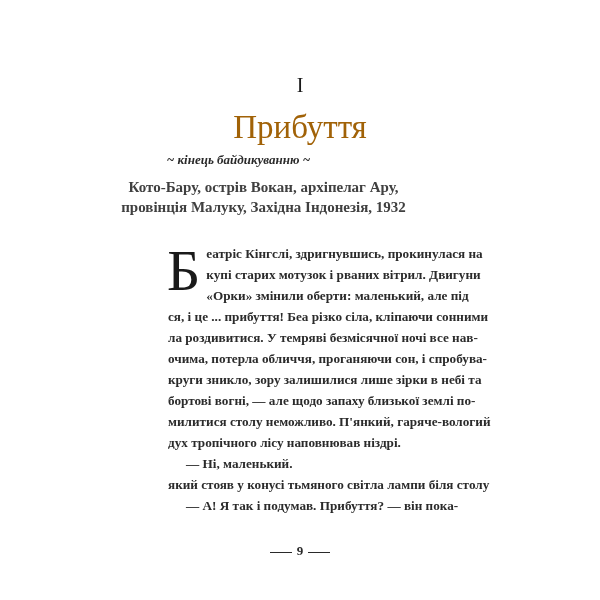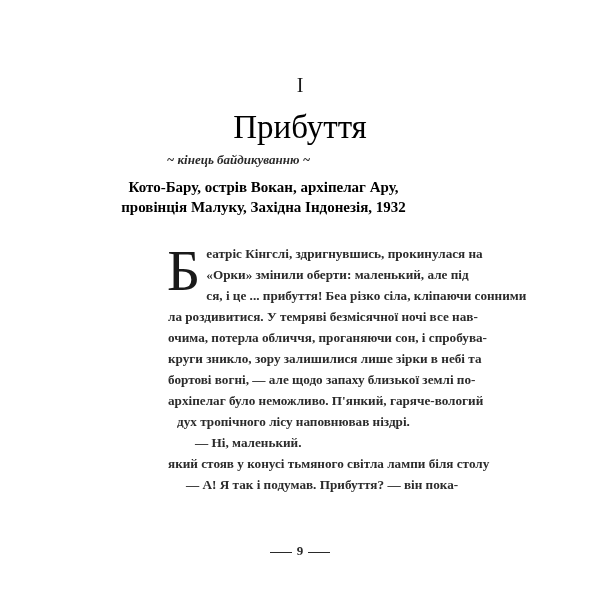--- a/index.html
+++ b/index.html
@@ -32,21 +32,21 @@
       color: #1a1a1a;
     }
     .chapter-title {
       position: absolute;
       left: 0; width: 600px;
       top: 110px;
       text-align: center;
       font-family: "Liberation Serif", serif;
       font-size: 33px;
       line-height: 34px;
-      color: #000000;
+      color: #a16207;
     }
     .chapter-subtitle {
       position: absolute;
       left: 0; width: 477px;
       top: 152px;
       text-align: center;
       font-family: "Liberation Serif", serif;
       font-style: italic;
       font-weight: bold;
       font-size: 13px;
@@ -55,21 +55,21 @@
     }
     .location {
       position: absolute;
       left: 0; width: 527px;
       top: 177px;
       text-align: center;
       font-family: "Liberation Serif", serif;
       font-weight: bold;
       font-size: 15px;
       line-height: 20px;
-      color: #000000;
+      color: #404040;
     }
     .body-text {
       position: absolute;
       left: 168px;
       width: 265px;
       top: 243px;
       font-family: "Liberation Serif", serif;
       font-weight: bold;
       font-size: 13.2px;
       line-height: 21px;
@@ -89,21 +89,20 @@
     }
     .line {
       display: block;
       text-align: justify;
       text-align-last: justify;
       white-space: nowrap;
       overflow: visible;
     }
     .line.last {
       text-align-last: left;
-      margin-left: 9px;
     }
     .line.ind {
       padding-left: 18px;
     }
     .folio {
       position: absolute;
       left: 0; width: 600px;
       top: 543px;
       text-align: center;
       font-family: "Liberation Serif", serif;
@@ -133,27 +132,28 @@
   <div class="chapter-subtitle">~ кінець байдикуванню ~</div>
 
   <div class="location">
     <div>Кото-Бару, острів Вокан, архіпелаг Ару,</div>
     <div>провінція Малуку, Західна Індонезія, 1932</div>
   </div>
 
   <div class="body-text">
     <span class="drop-cap">Б</span>
     <span class="line">еатріс Кінгслі, здригнувшись, прокинулася на</span>
+    <span class="line">купі старих мотузок і рваних вітрил. Двигуни</span>
     <span class="line">«Орки» змінили оберти: маленький, але під</span>
     <span class="line">ся, і це ... прибуття! Беа різко сіла, кліпаючи сонними</span>
     <span class="line">ла роздивитися. У темряві безмісячної ночі все нав-</span>
     <span class="line">очима, потерла обличчя, проганяючи сон, і спробува-</span>
     <span class="line">круги зникло, зору залишилися лише зірки в небі та</span>
     <span class="line">бортові вогні, — але щодо запаху близької землі по-</span>
-    <span class="line">архіпелаг було неможливо. П'янкий, гаряче-вологий</span>
+    <span class="line">милитися столу неможливо. П'янкий, гаряче-вологий</span>
     <span class="line last">дух тропічного лісу наповнював ніздрі.</span>
     <span class="line ind last">— Ні, маленький.</span>
     <span class="line">який стояв у конусі тьмяного світла лампи біля столу</span>
     <span class="line ind">— А! Я так і подумав. Прибуття? — він пока-</span>
 
   </div>
 
   <div class="folio">
     <span class="rule"></span><span>9</span><span class="rule"></span>
   </div>

